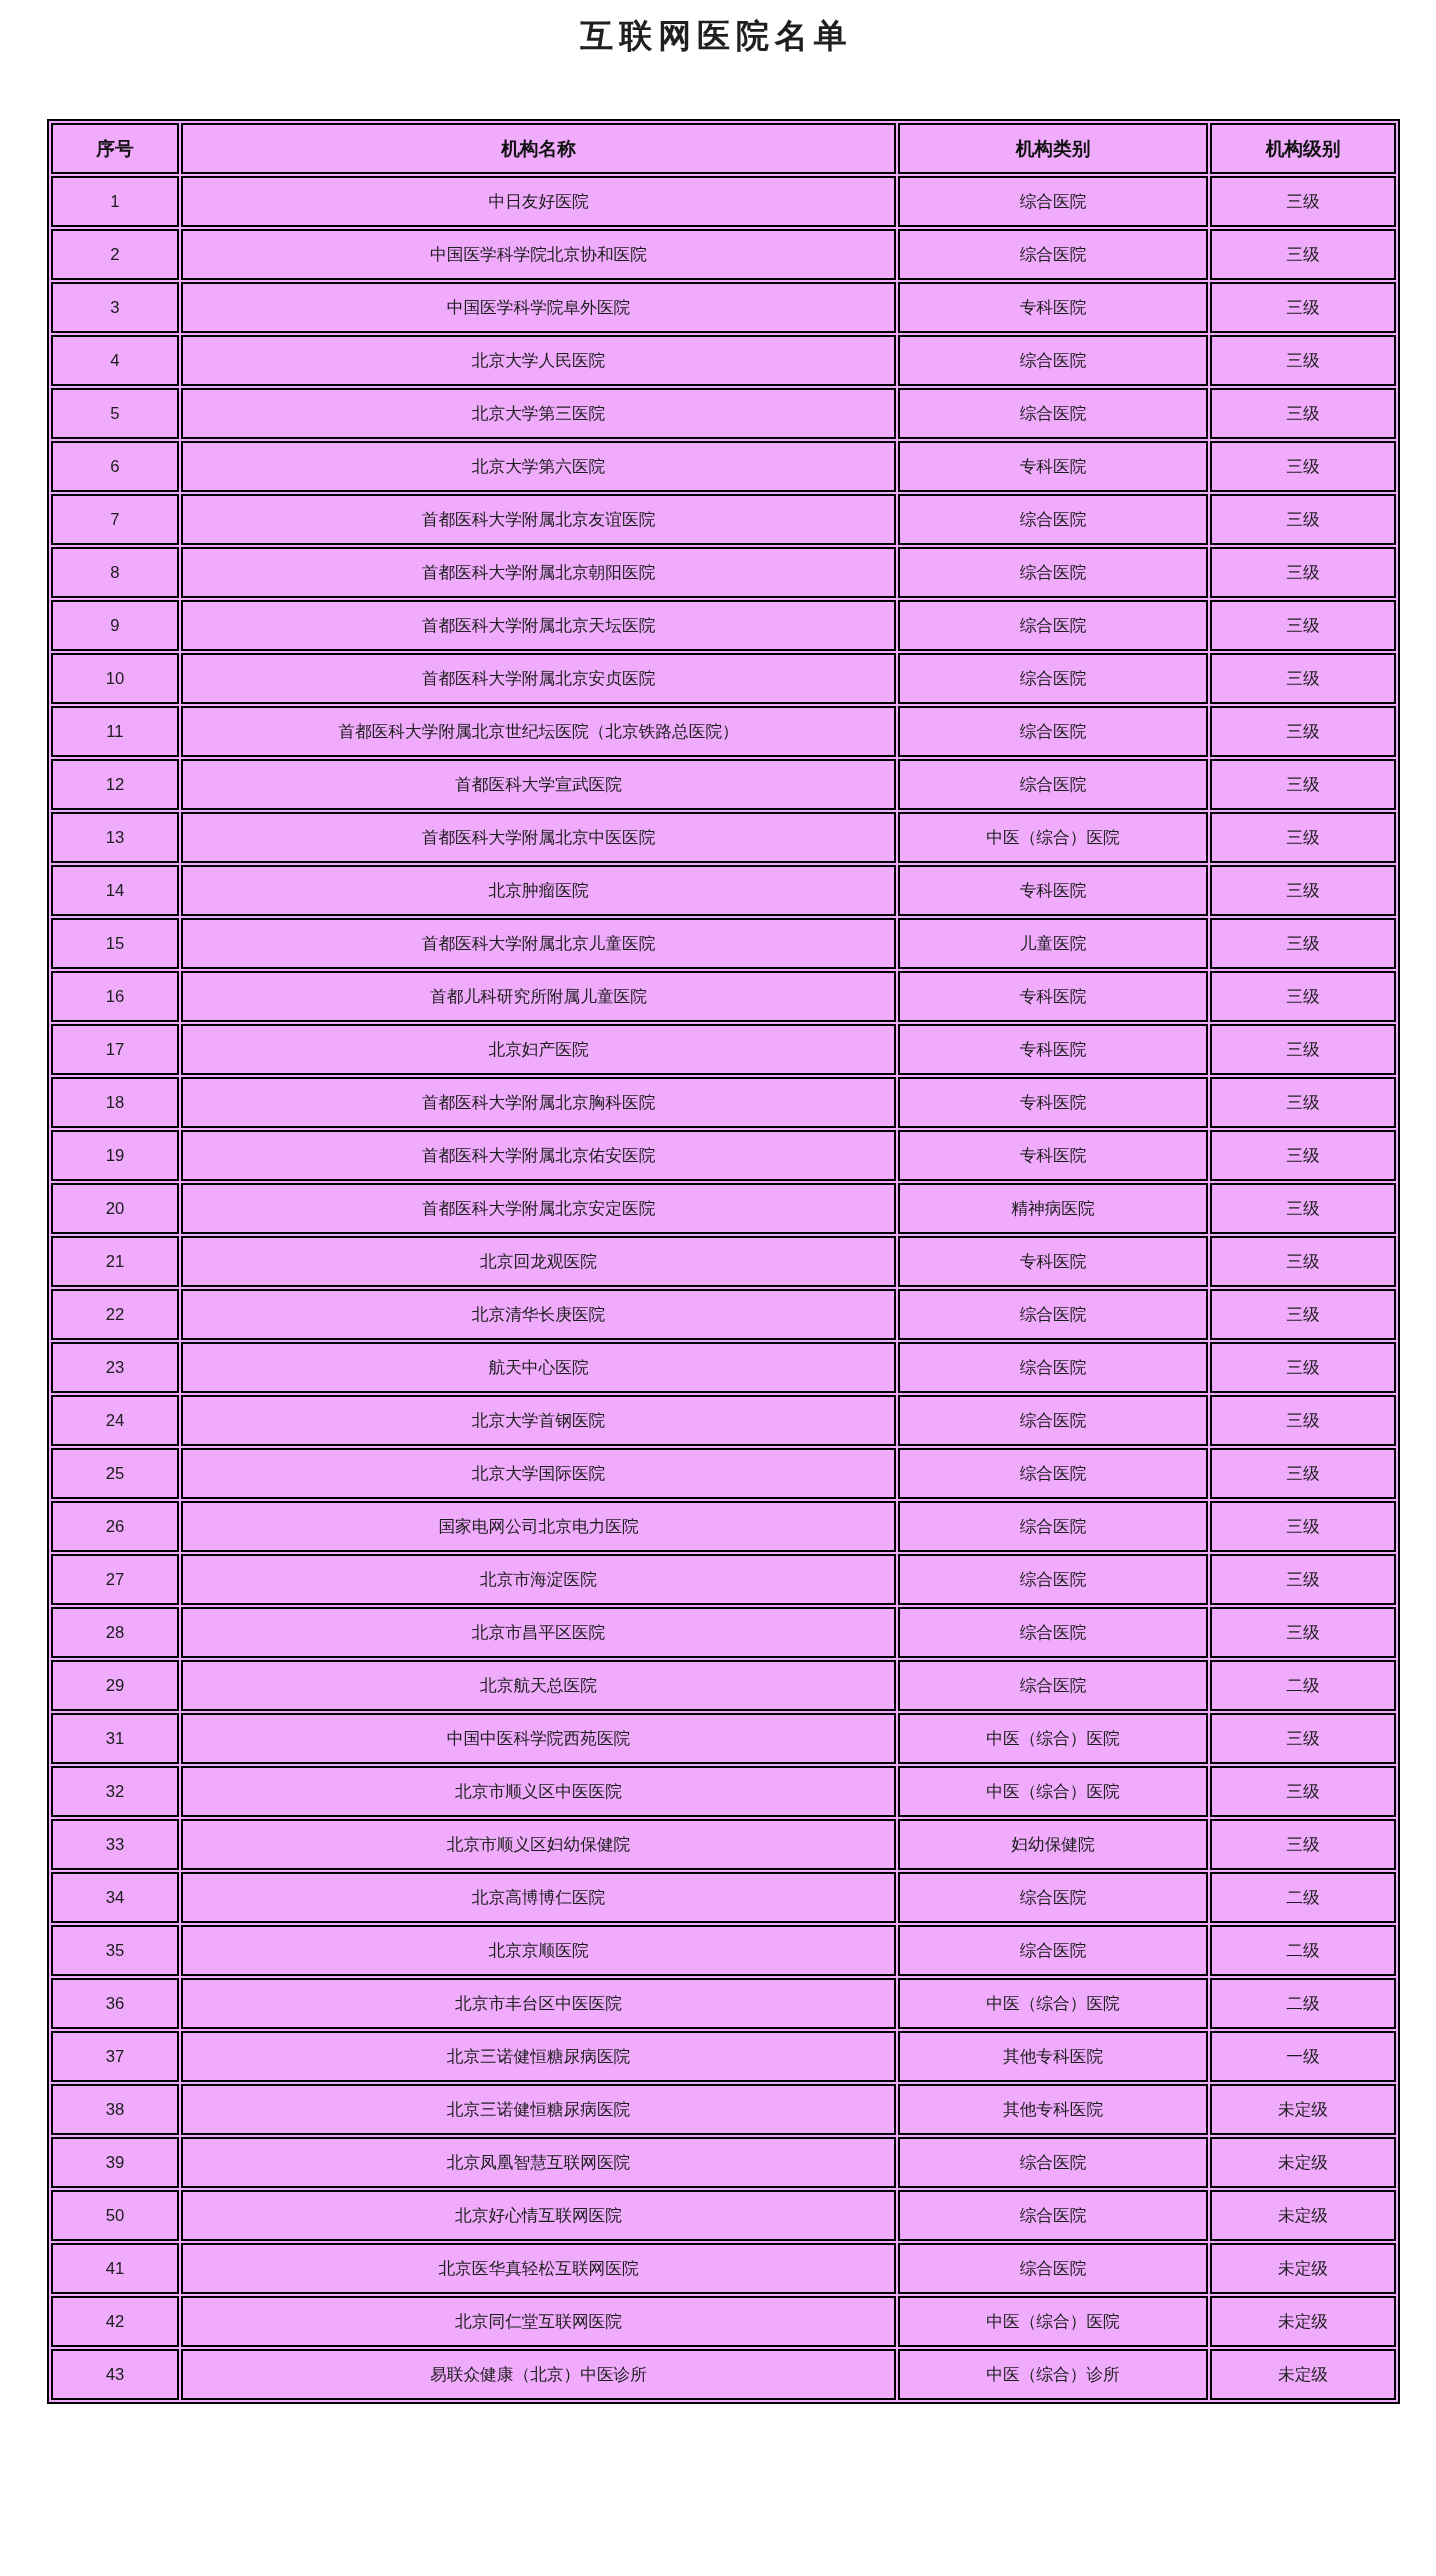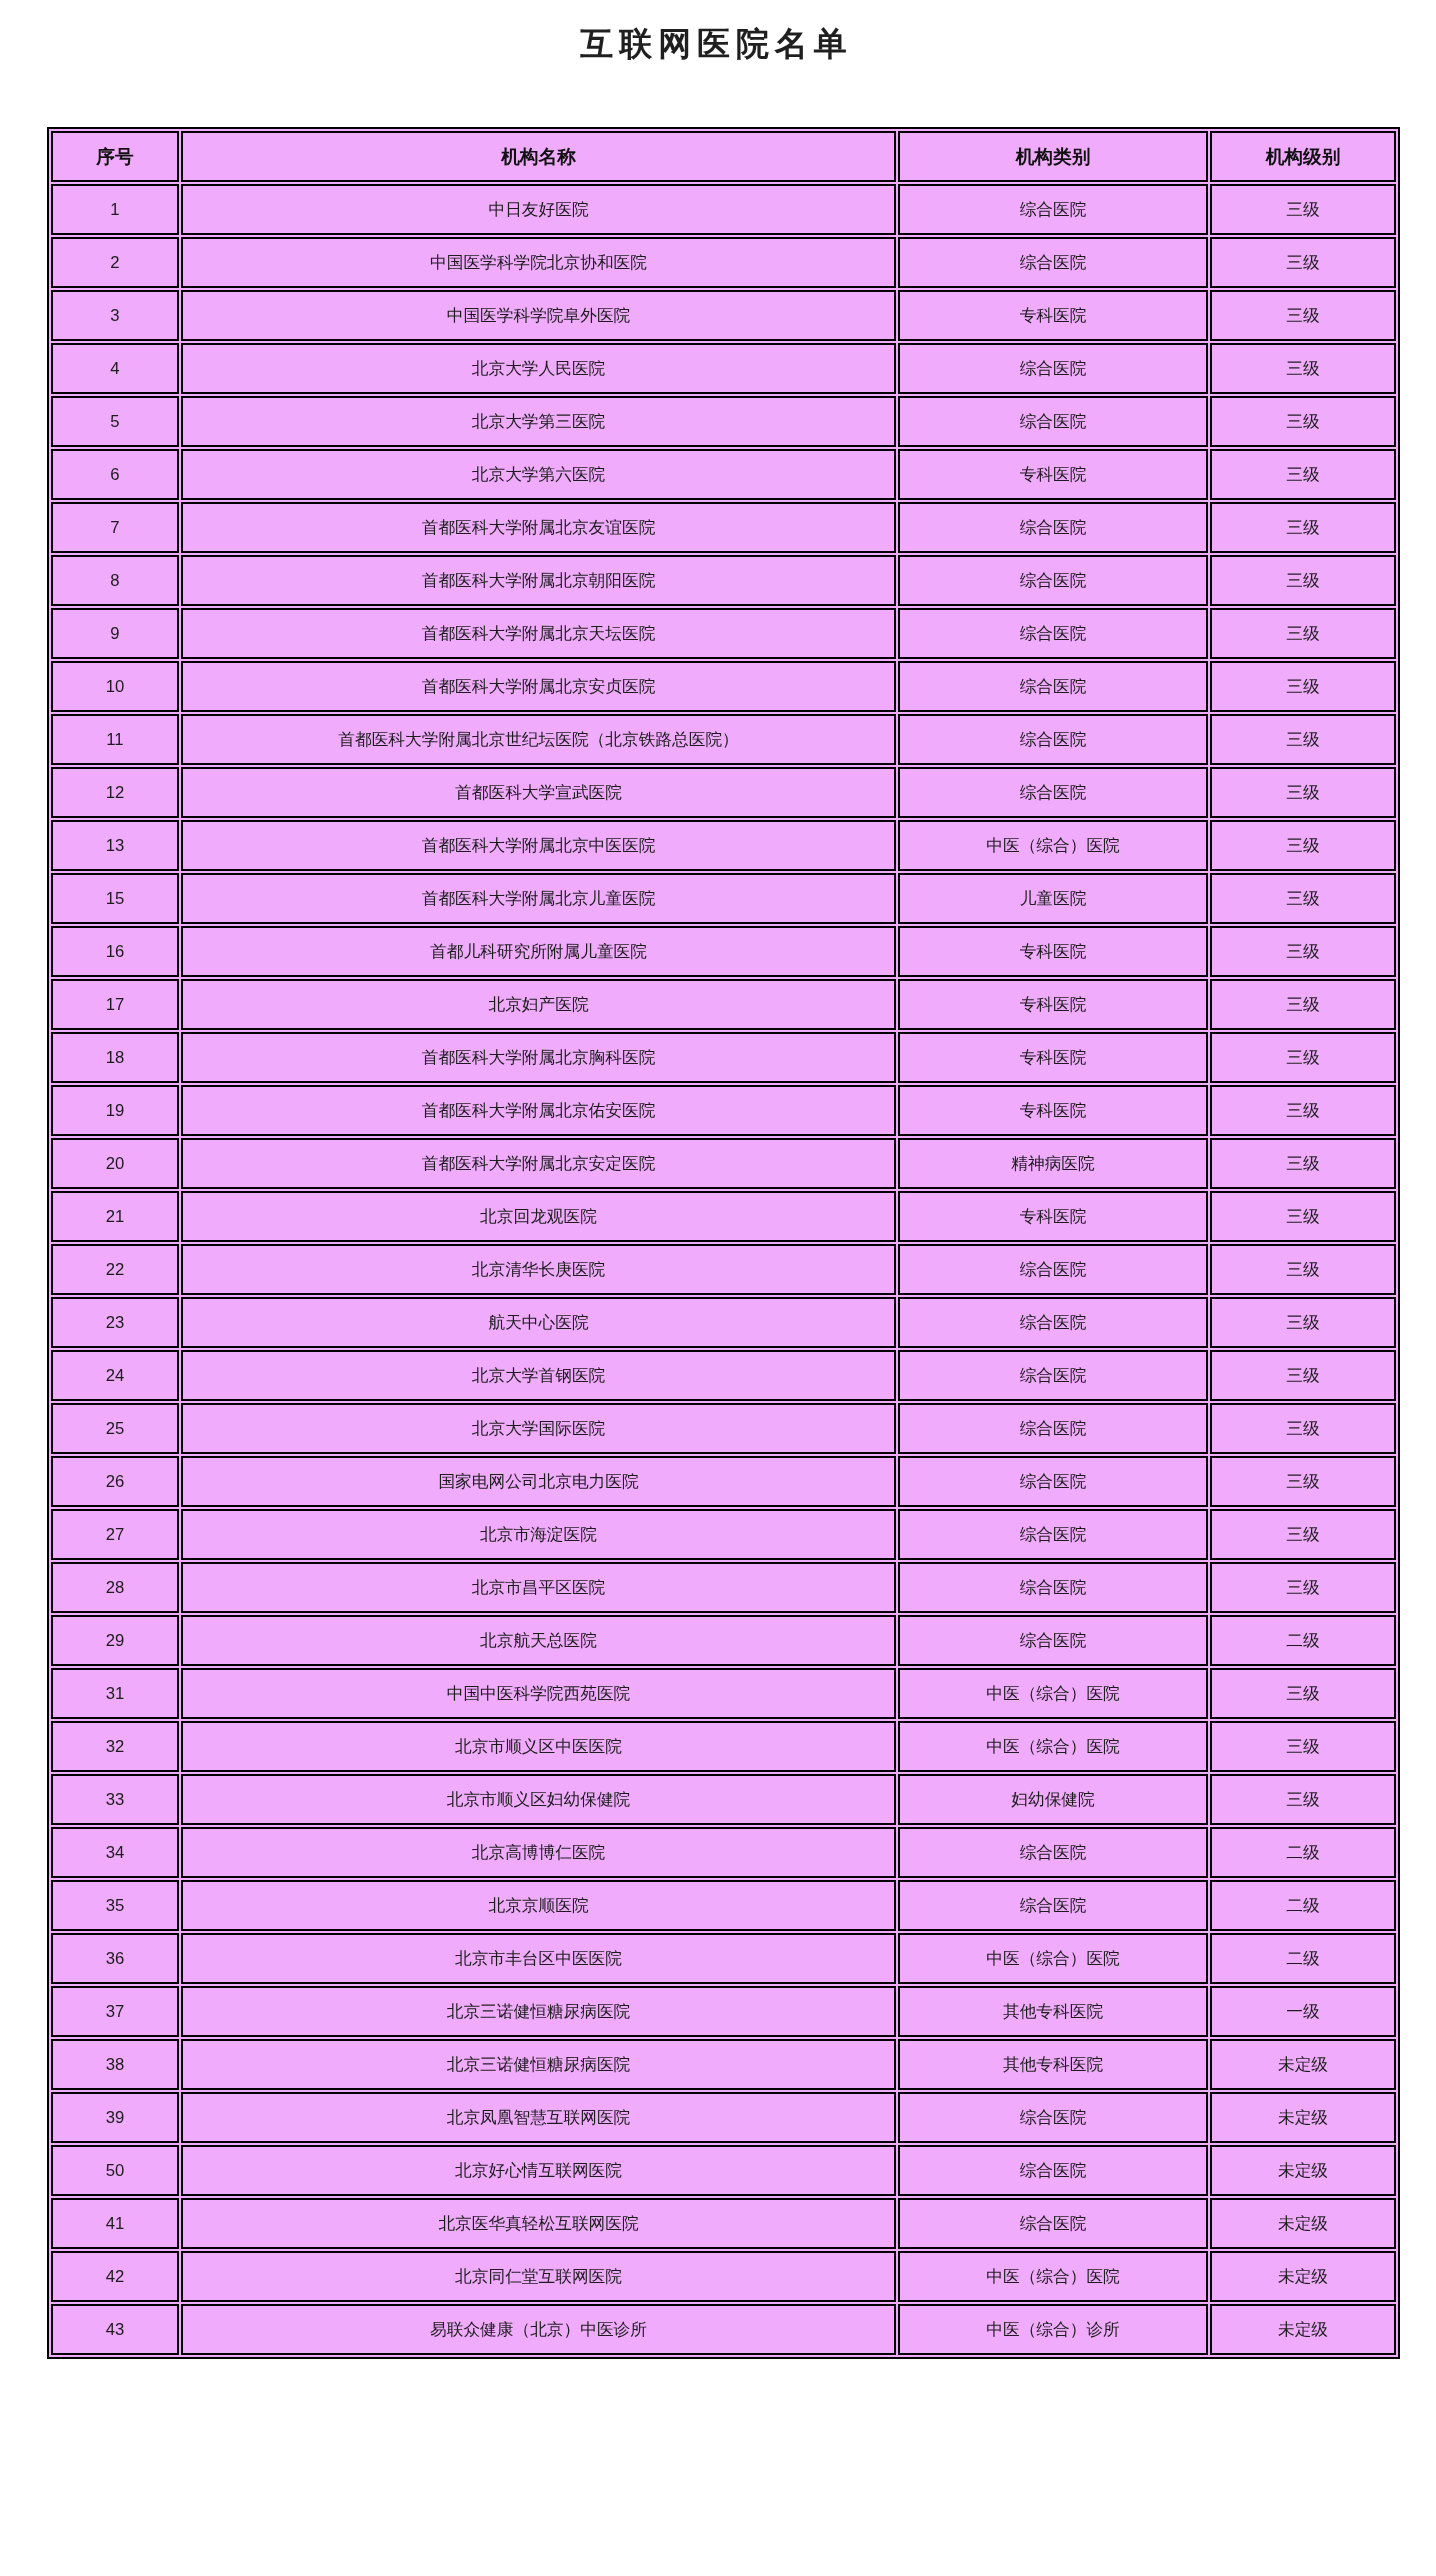--- a/index.html
+++ b/index.html
@@ -13,21 +13,21 @@
     overflow: hidden;
     font-family: "Liberation Sans", sans-serif;
     color: #1a1a1a;
   }
   .page {
     width: 1339px;
     margin-left: 47px;
   }
   .title {
     margin: 0;
-    padding-top: 26px;
+    padding-top: 18px;
     text-align: center;
     font-size: 33px;
     line-height: 36px;
     font-weight: 700;
     letter-spacing: 5.9px;
     color: #1f1f1f;
     white-space: nowrap;
   }
   table.hospital-table {
     margin-top: 65px;
@@ -153,20 +153,26 @@
           <td>综合医院</td>
           <td>三级</td>
         </tr>
         <tr>
           <td>13</td>
           <td>首都医科大学附属北京中医医院</td>
           <td>中医（综合）医院</td>
           <td>三级</td>
         </tr>
         <tr>
+          <td>14</td>
+          <td>北京肿瘤医院</td>
+          <td>专科医院</td>
+          <td>三级</td>
+        </tr>
+        <tr>
           <td>15</td>
           <td>首都医科大学附属北京儿童医院</td>
           <td>儿童医院</td>
           <td>三级</td>
         </tr>
         <tr>
           <td>16</td>
           <td>首都儿科研究所附属儿童医院</td>
           <td>专科医院</td>
           <td>三级</td>

